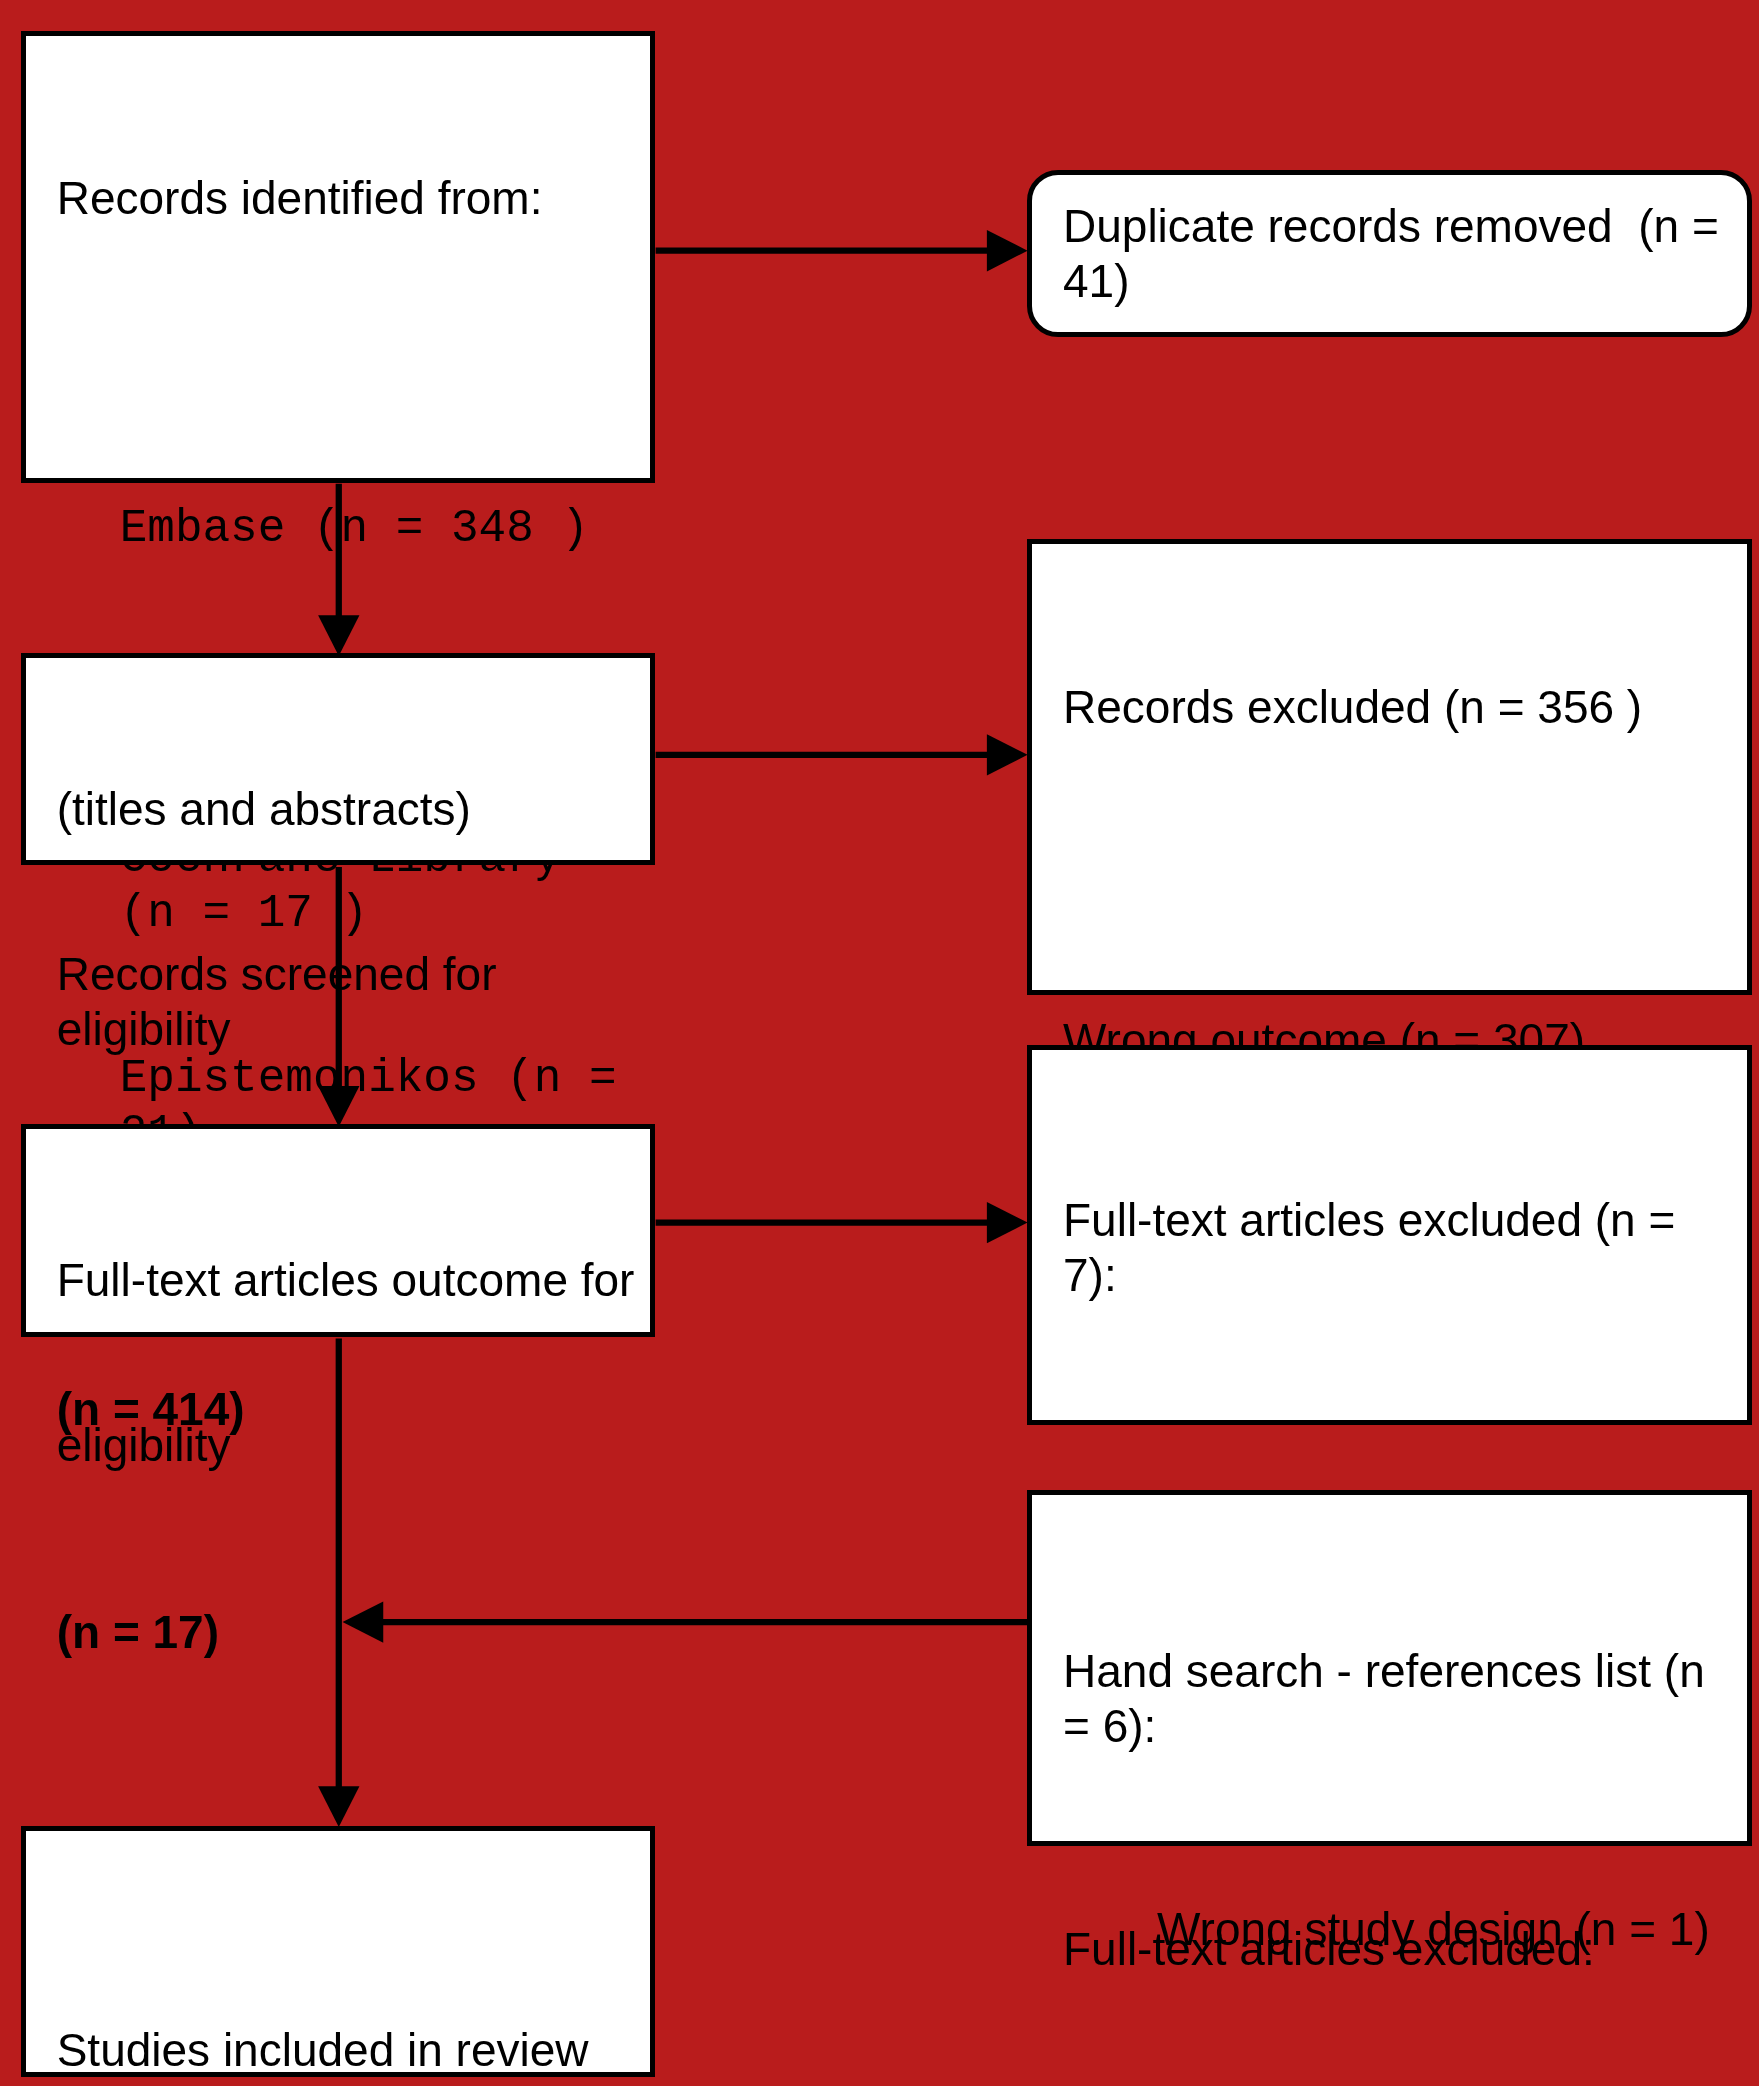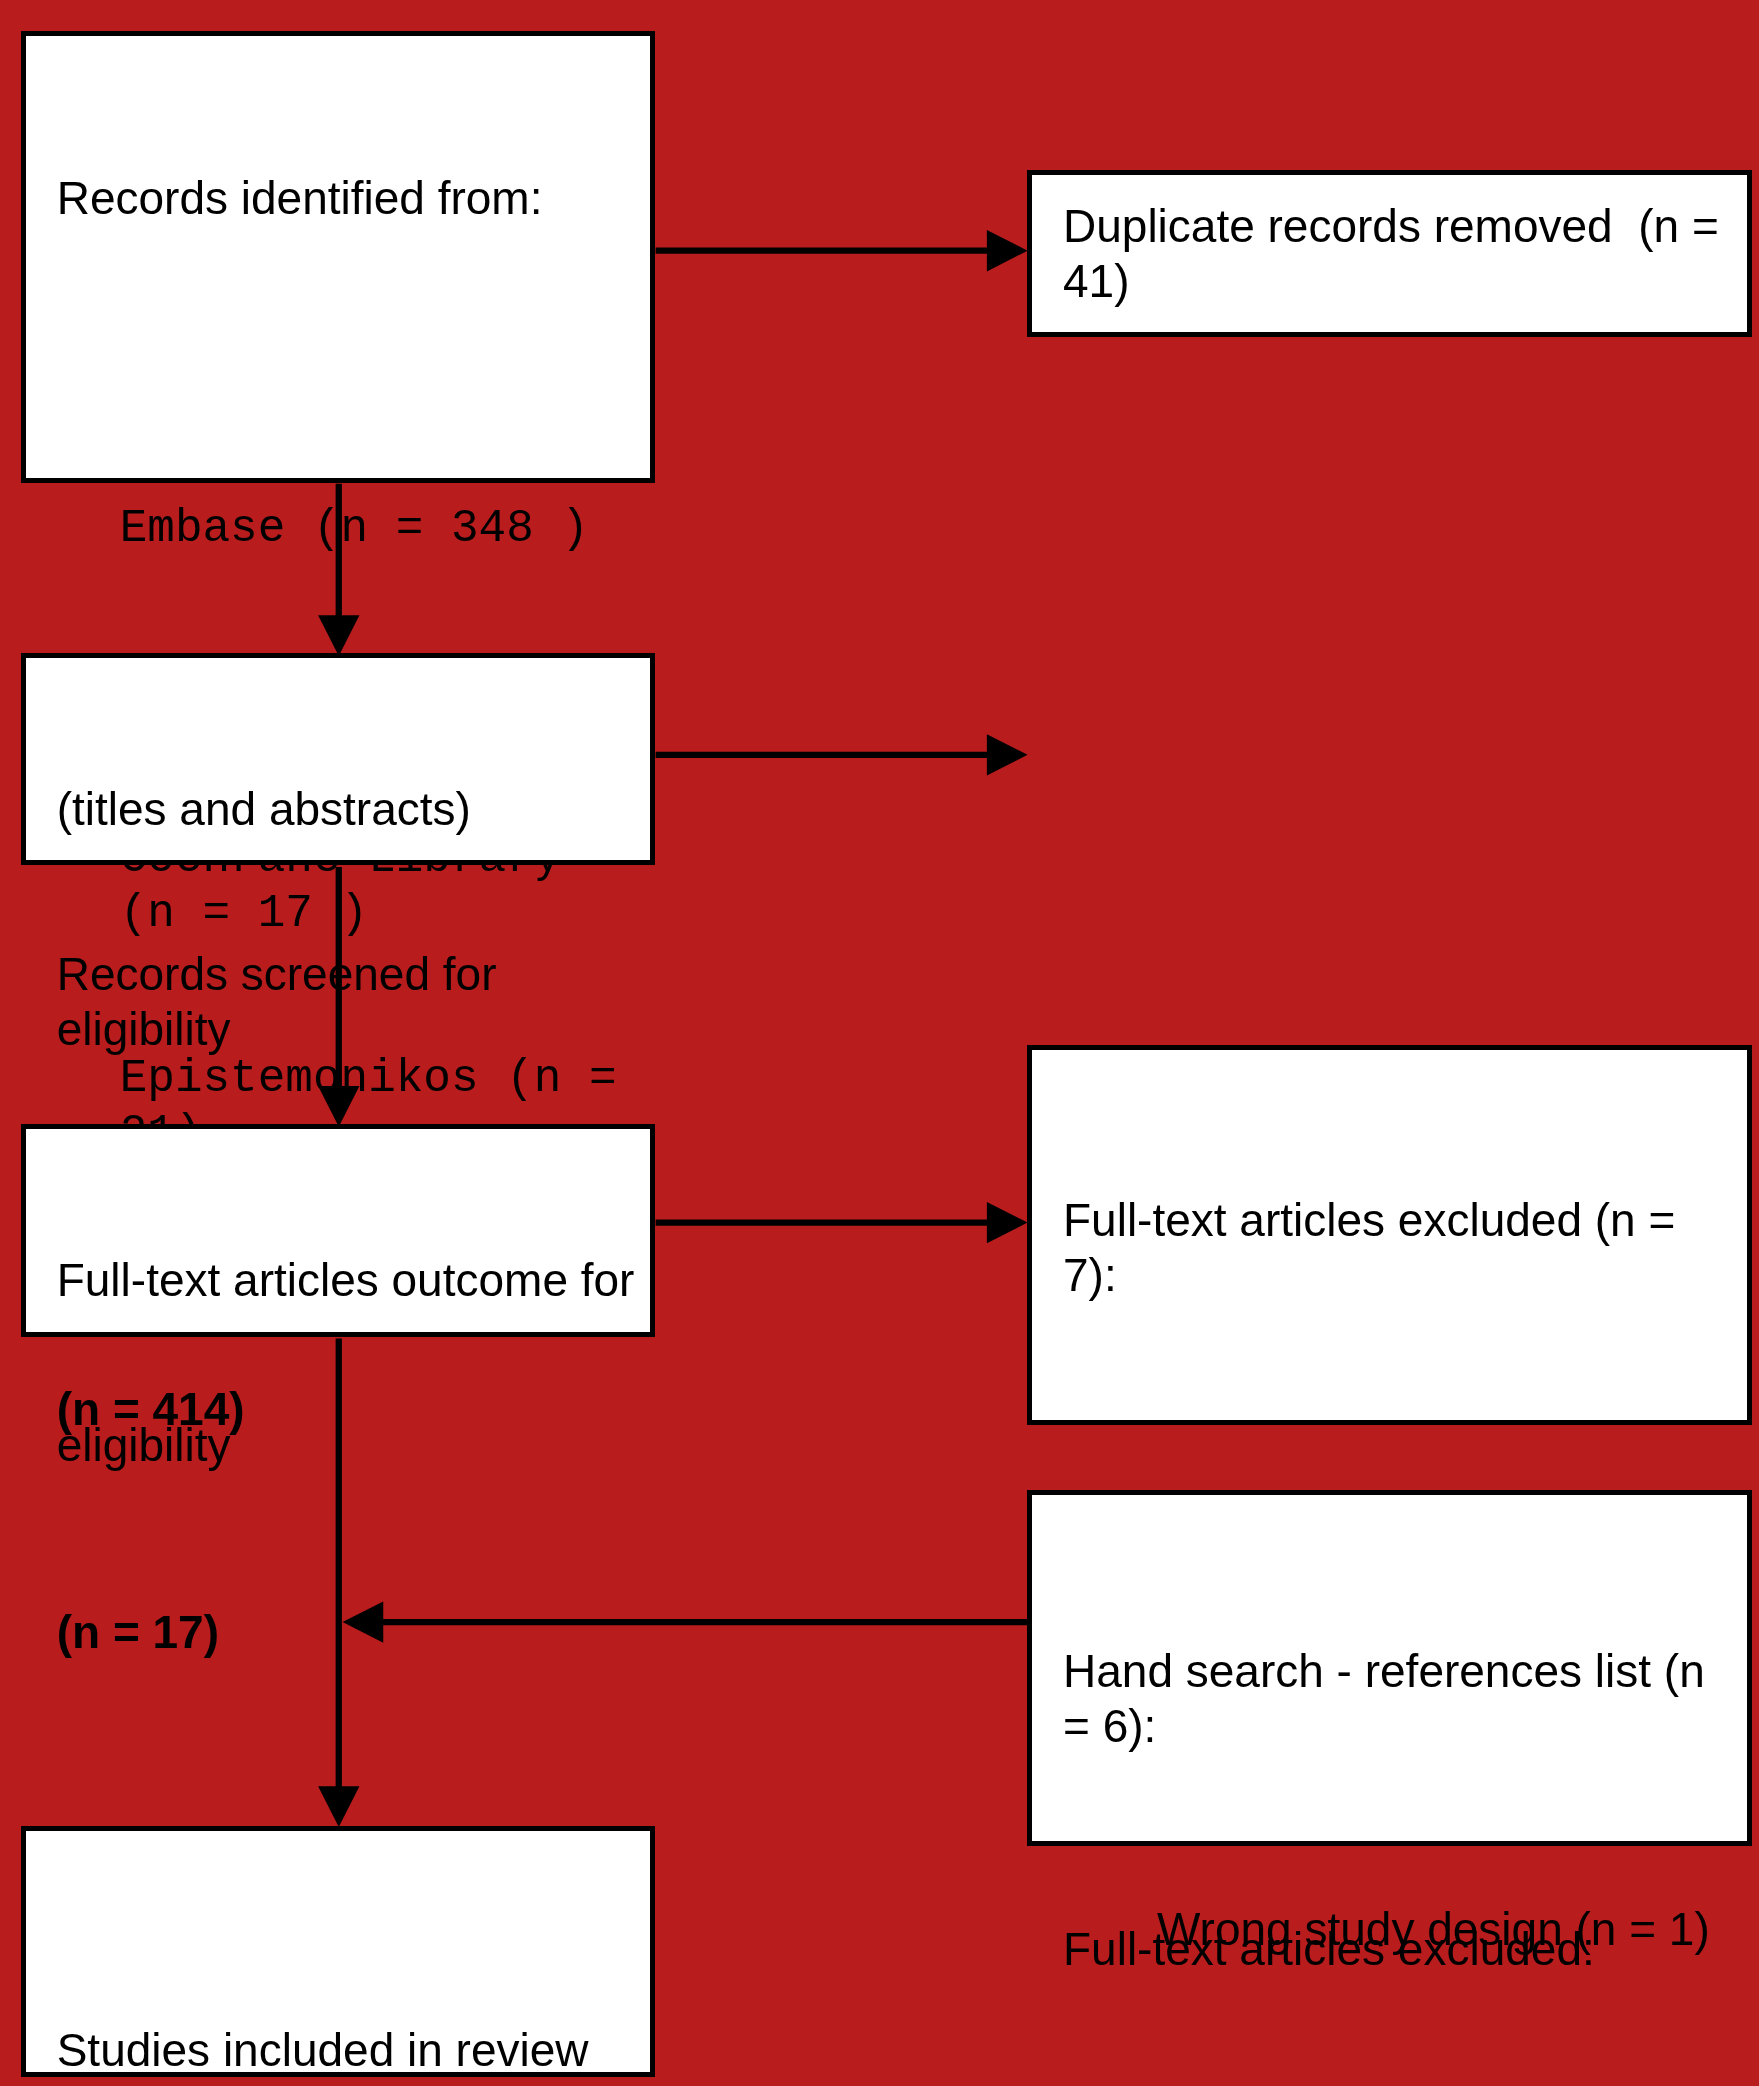--- a/index.html
+++ b/index.html
@@ -28,21 +28,21 @@
   }
   .bold { font-weight: bold; }
 
   
   #box-identification { left: 20.7px; top: 31px;  width: 634px; height: 452px; padding: 25px 12.5px 0 31px; }
   #box-screening     { left: 20.7px; top: 653px; width: 634px; height: 212px; padding: 13.8px 12.5px 0 31px; }
   #box-fulltext      { left: 20.7px; top: 1124px; width: 634px; height: 213px; padding: 13.8px 12.5px 0 31px; }
   #box-included      { left: 20.7px; top: 1826px; width: 634px; height: 251px; padding: 74px 2px 0 31px; line-height: 58px; }
 
   
-  #box-duplicates        { left: 1027px; top: 170px;  width: 725px; height: 167px; display: flex; align-items: center; padding: 0 12.5px 0 31px; }
+  #box-duplicates        { left: 1027px; top: 170px;  width: 725px; height: 167px; display: flex; align-items: center; padding: 0 12.5px 0 31px; border-radius: 31px; }
   #box-records-excluded  { left: 1027px; top: 539px;  width: 725px; height: 456px; padding: 26px 12.5px 0 31px; }
   #box-fulltext-excluded { left: 1027px; top: 1045px; width: 725px; height: 380px; padding: 33px 12.5px 0 31px; }
   #box-hand-search       { left: 1027px; top: 1451px; width: 725px; height: 356px; padding: 39px 12.5px 0 31px; margin-top: 39px; }
 
   .b1-list   { margin-top: 56px; padding-left: 63px; font-family: Liberation Mono, monospace; }
   .b1-total  { }
   .b2-total  { margin-top: 22.5px; }
   .b3-total  { margin-top: 22.5px; }
   .re-list   { margin-top: 63px; line-height: 53px; }
   .fe-list   { margin-top: 66px; padding-left: 94px; line-height: 53px; }
@@ -119,20 +119,30 @@
 
   <div class="box" id="box-included">
     <div>Studies included in review</div>
     
   </div>
 
   <div class="box" id="box-duplicates">
     <div>Duplicate records removed  (n = 41)</div>
   </div>
 
+  <div class="box" id="box-records-excluded">
+    <div>Records excluded (n = 356 )</div>
+    <div class="re-list">
+      <div>Wrong outcome (n = 307)</div>
+      <div>Wrong population (n = 43)</div>
+      <div>Wrong study design (n = 18)</div>
+      <div>Wrong publication type (n = 10)</div>
+      <div>Wrong period (n = 2)</div>
+    </div>
+  </div>
 
   <div class="box" id="box-fulltext-excluded">
     <div>Full-text articles excluded (n = 7):</div>
     <div class="fe-list">
       <div>Wrong outcome (n = 2)</div>
       <div>Wrong population (n = 4)</div>
       <div>Wrong study design (n = 1)</div>
     </div>
   </div>
 

